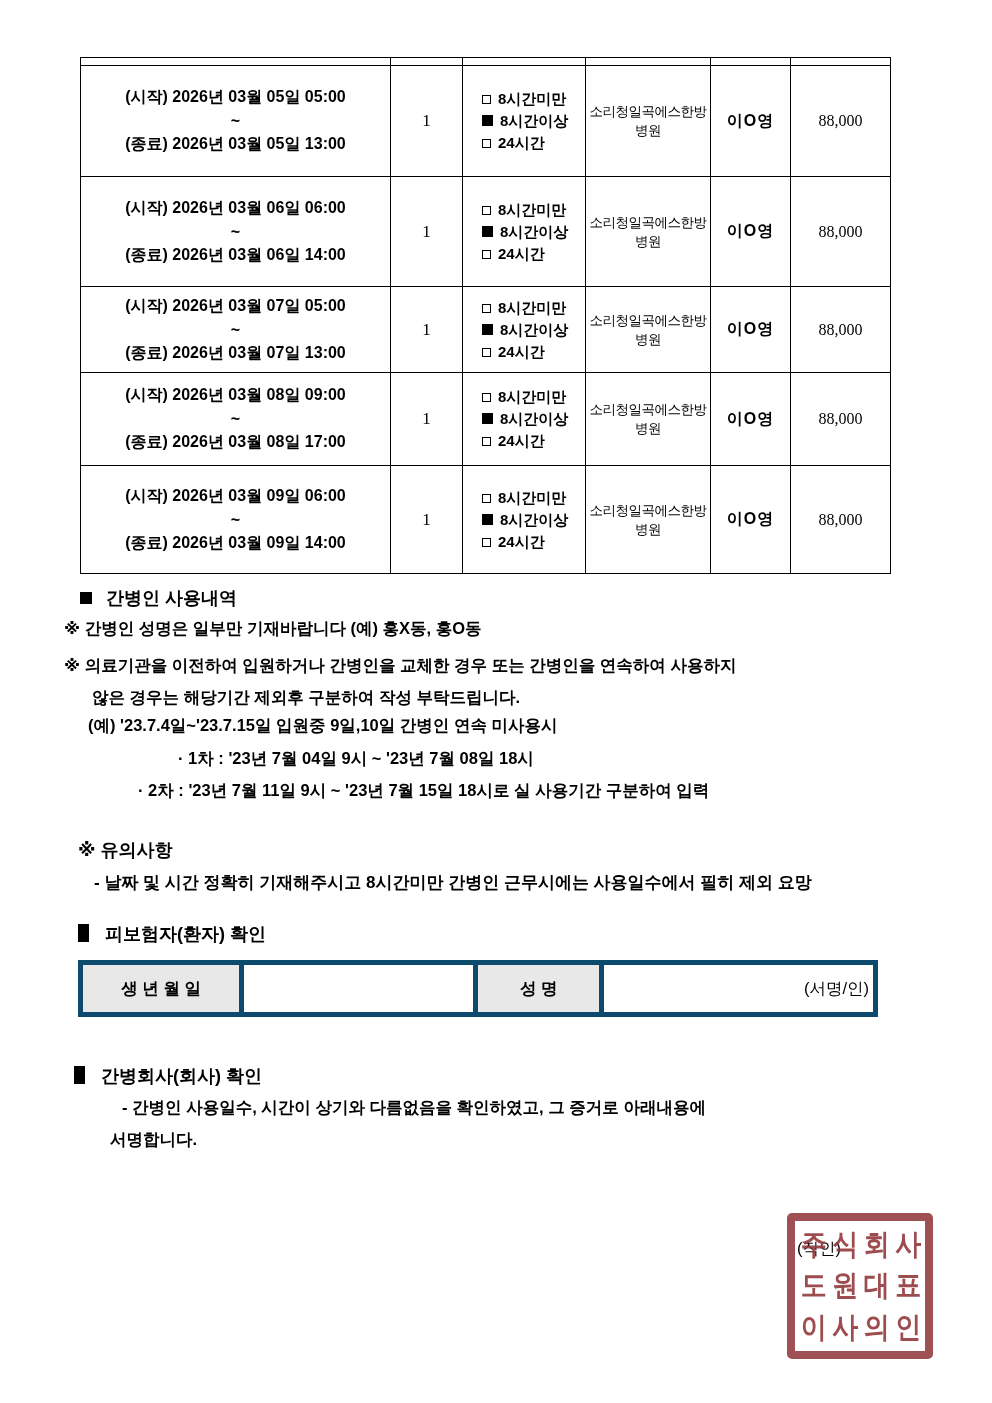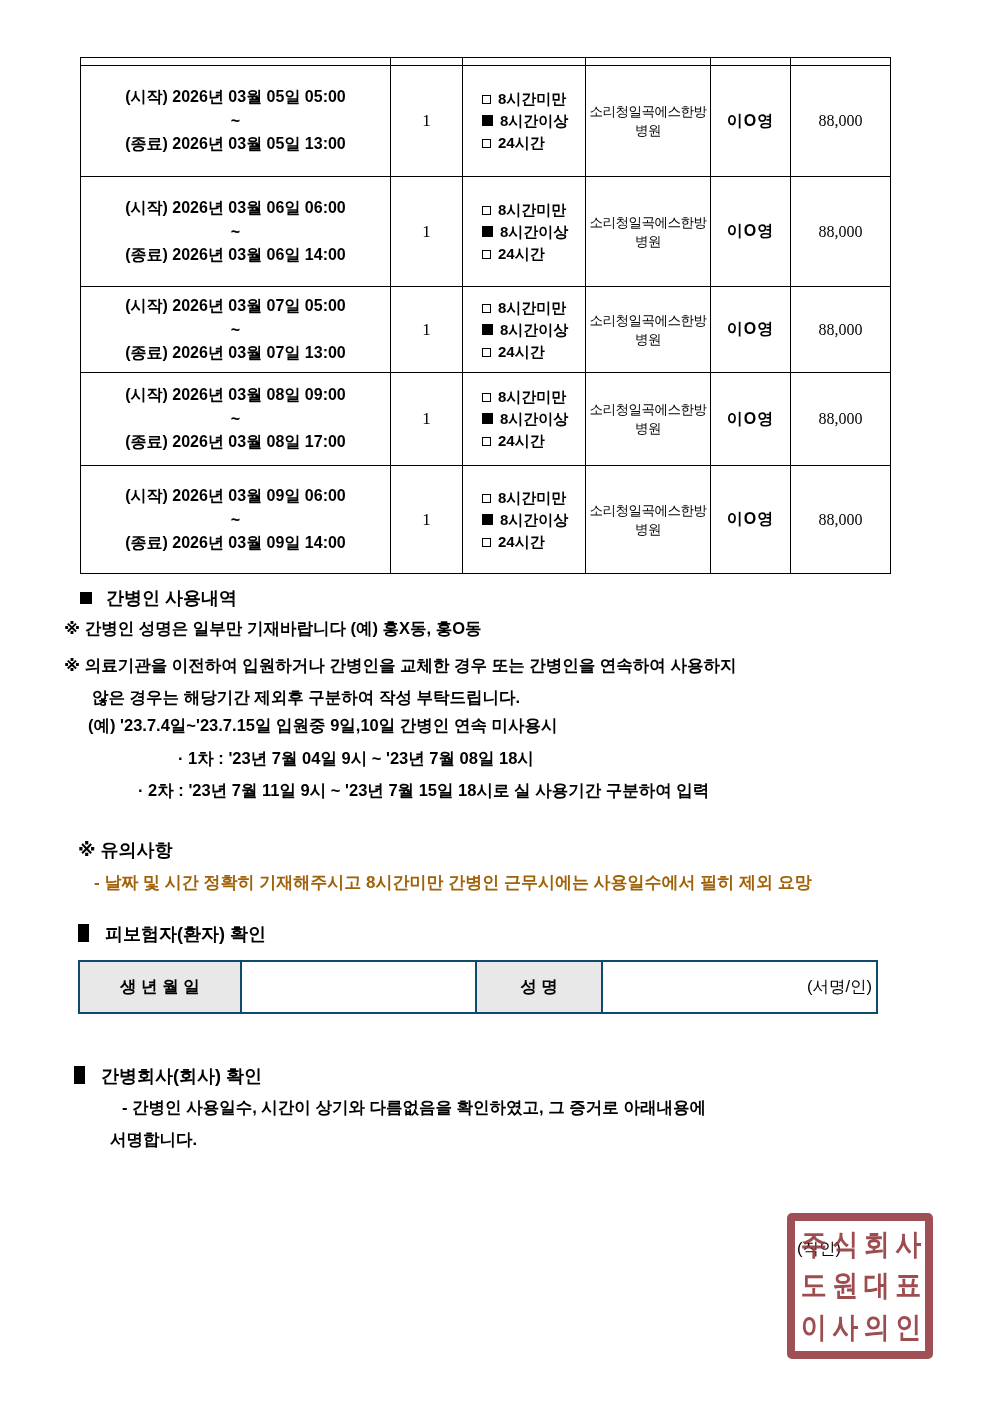--- a/index.html
+++ b/index.html
@@ -28,24 +28,24 @@
   .cb.filled { background:#000; border-color:#000; width:11px; height:11px; }
   .hosp-cell { text-align:center; font-size:13.5px; letter-spacing:-0.5px; line-height:19px; }
   .name-cell { text-align:center; font-size:16px; font-weight:600; letter-spacing:1px; white-space:nowrap; }
   .amt-cell  { text-align:center; font-family:"Liberation Serif","DejaVu Serif",serif; font-size:16px; }
   
   .abs { position:absolute; white-space:nowrap; }
   .sec-head { font-size:18px; font-weight:700; }
   .bullet-sq { display:inline-block; width:12px; height:12px; background:#000; margin-right:14px; }
   .bullet-tall { display:inline-block; width:11px; height:18px; background:#000; margin-right:16px; vertical-align:-2px; }
   .note { font-size:16.5px; font-weight:600; }
-  .red  { color:#a16207; }
+  .red  { color:#000000; }
   
   .confirm-table { position:absolute; left:78px; width:800px; border:2px solid #000; }
-  .confirm-table td { border:2px solid #0c4a6e; height:52px; vertical-align:middle; font-size:16.5px; }
+  .confirm-table td { border:5px solid #0c4a6e; height:52px; vertical-align:middle; font-size:16.5px; }
   .lbl { background:#e8e8e8; text-align:center; font-weight:600; }
   .c1 { width:159px; } .c2 { width:231px; } .c3 { width:124px; } .c4 { width:270px;margin-top:48px; }
   .val-center { text-align:center; }
   .serif-val  { font-family:"Liberation Serif","DejaVu Serif",serif; font-size:17px; }
   .sign-cell  { text-align:right; padding-right:4px; }
   .bold-val   { font-weight:600; }
   
   .seal {
     position:absolute; left:787px; top:1213px; width:146px; height:146px;
     border:8px solid rgba(146,56,60,0.88); border-radius:5px;

